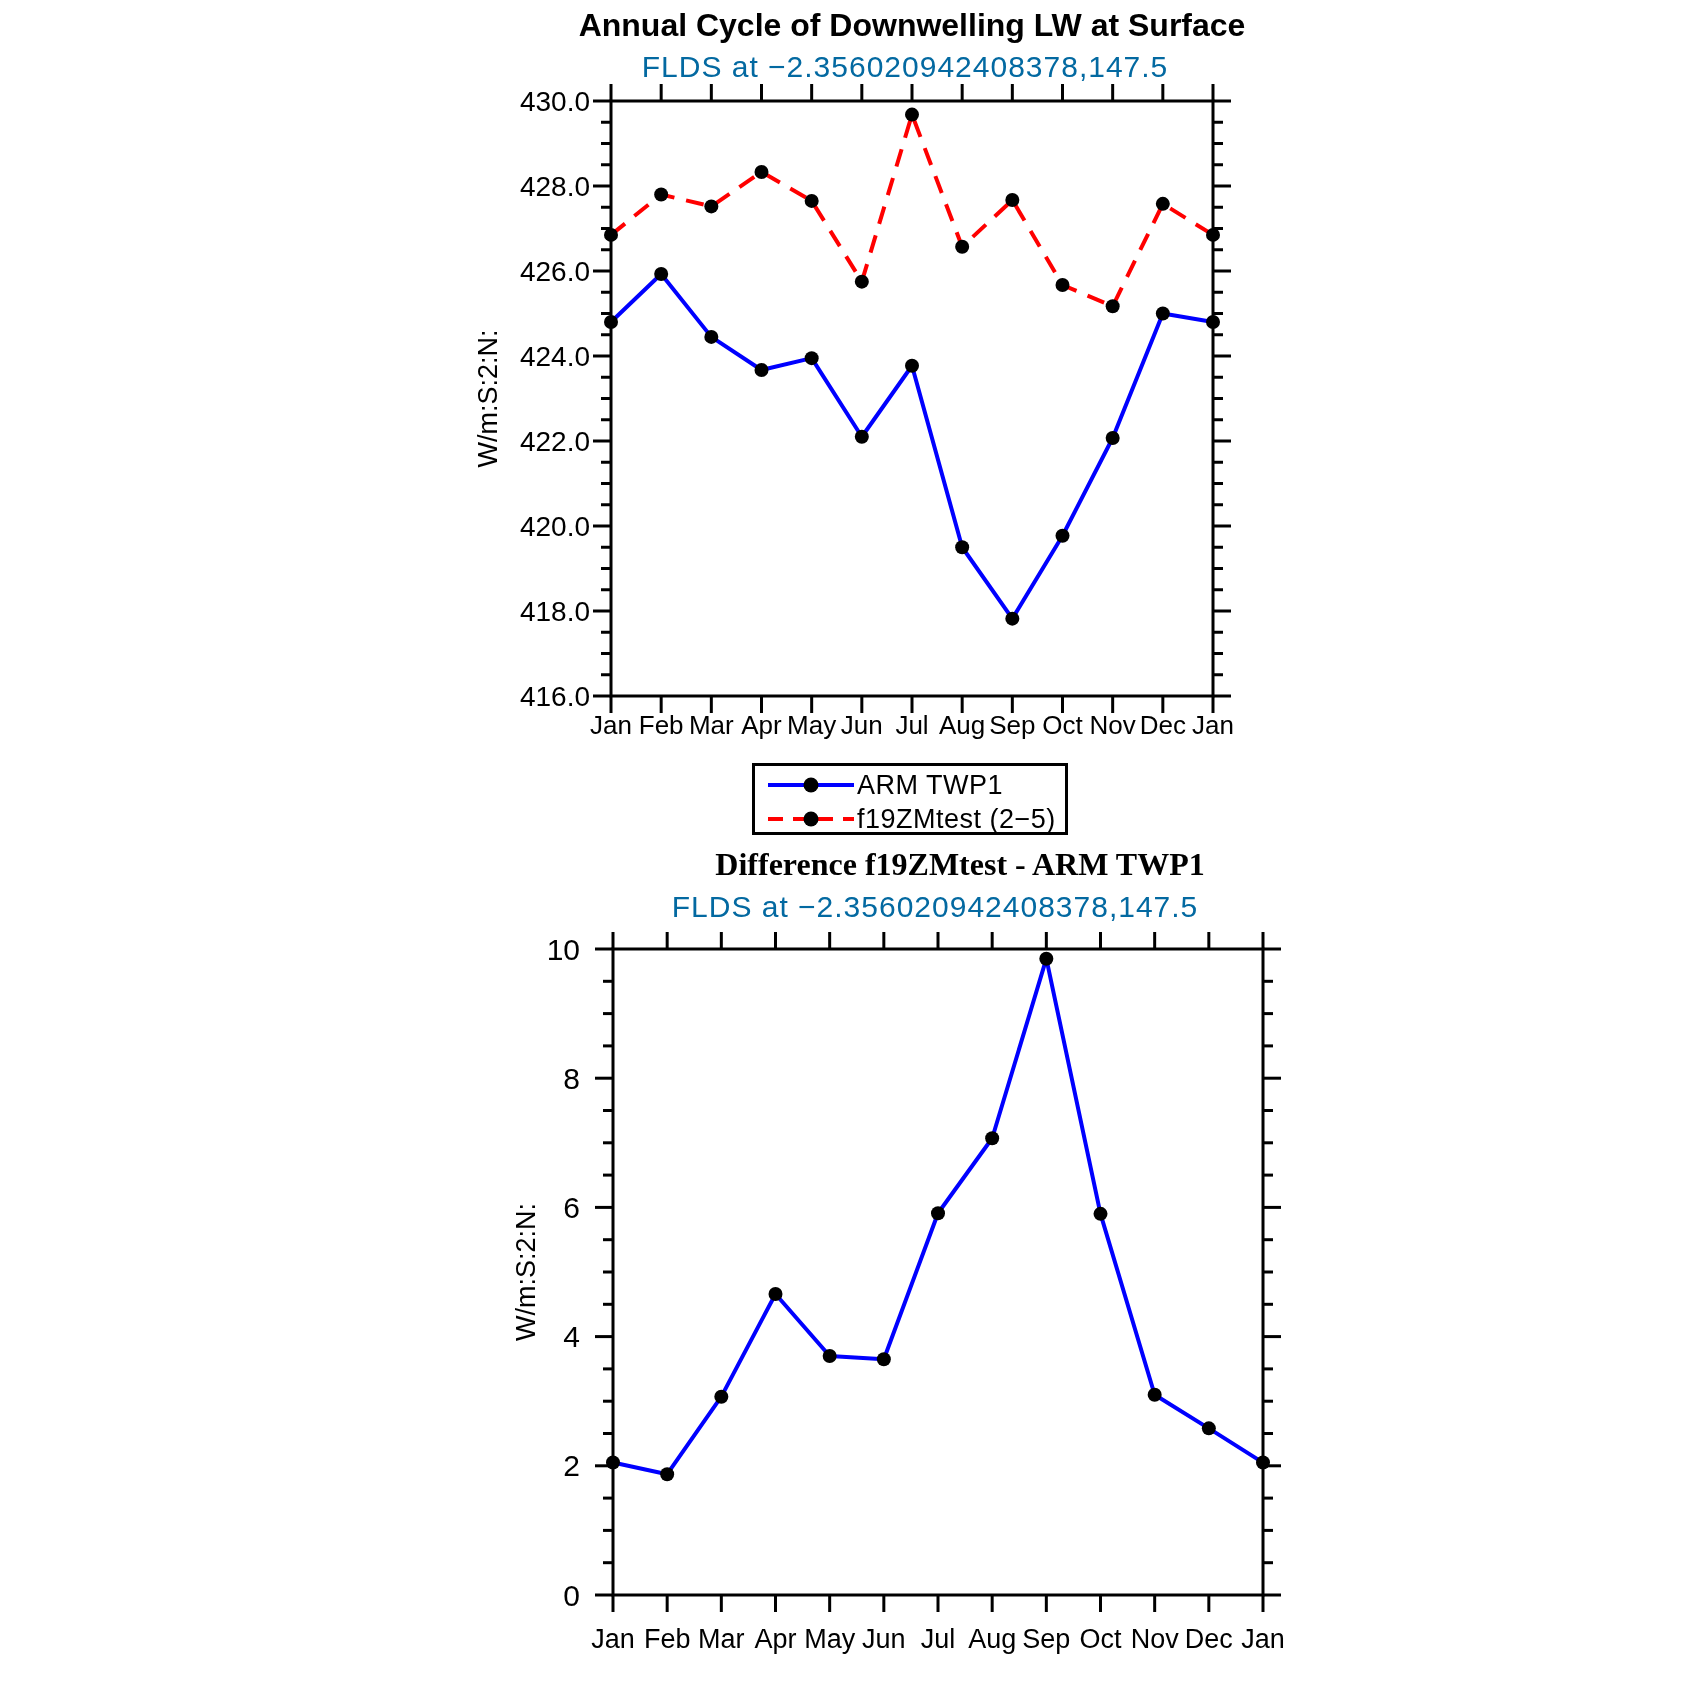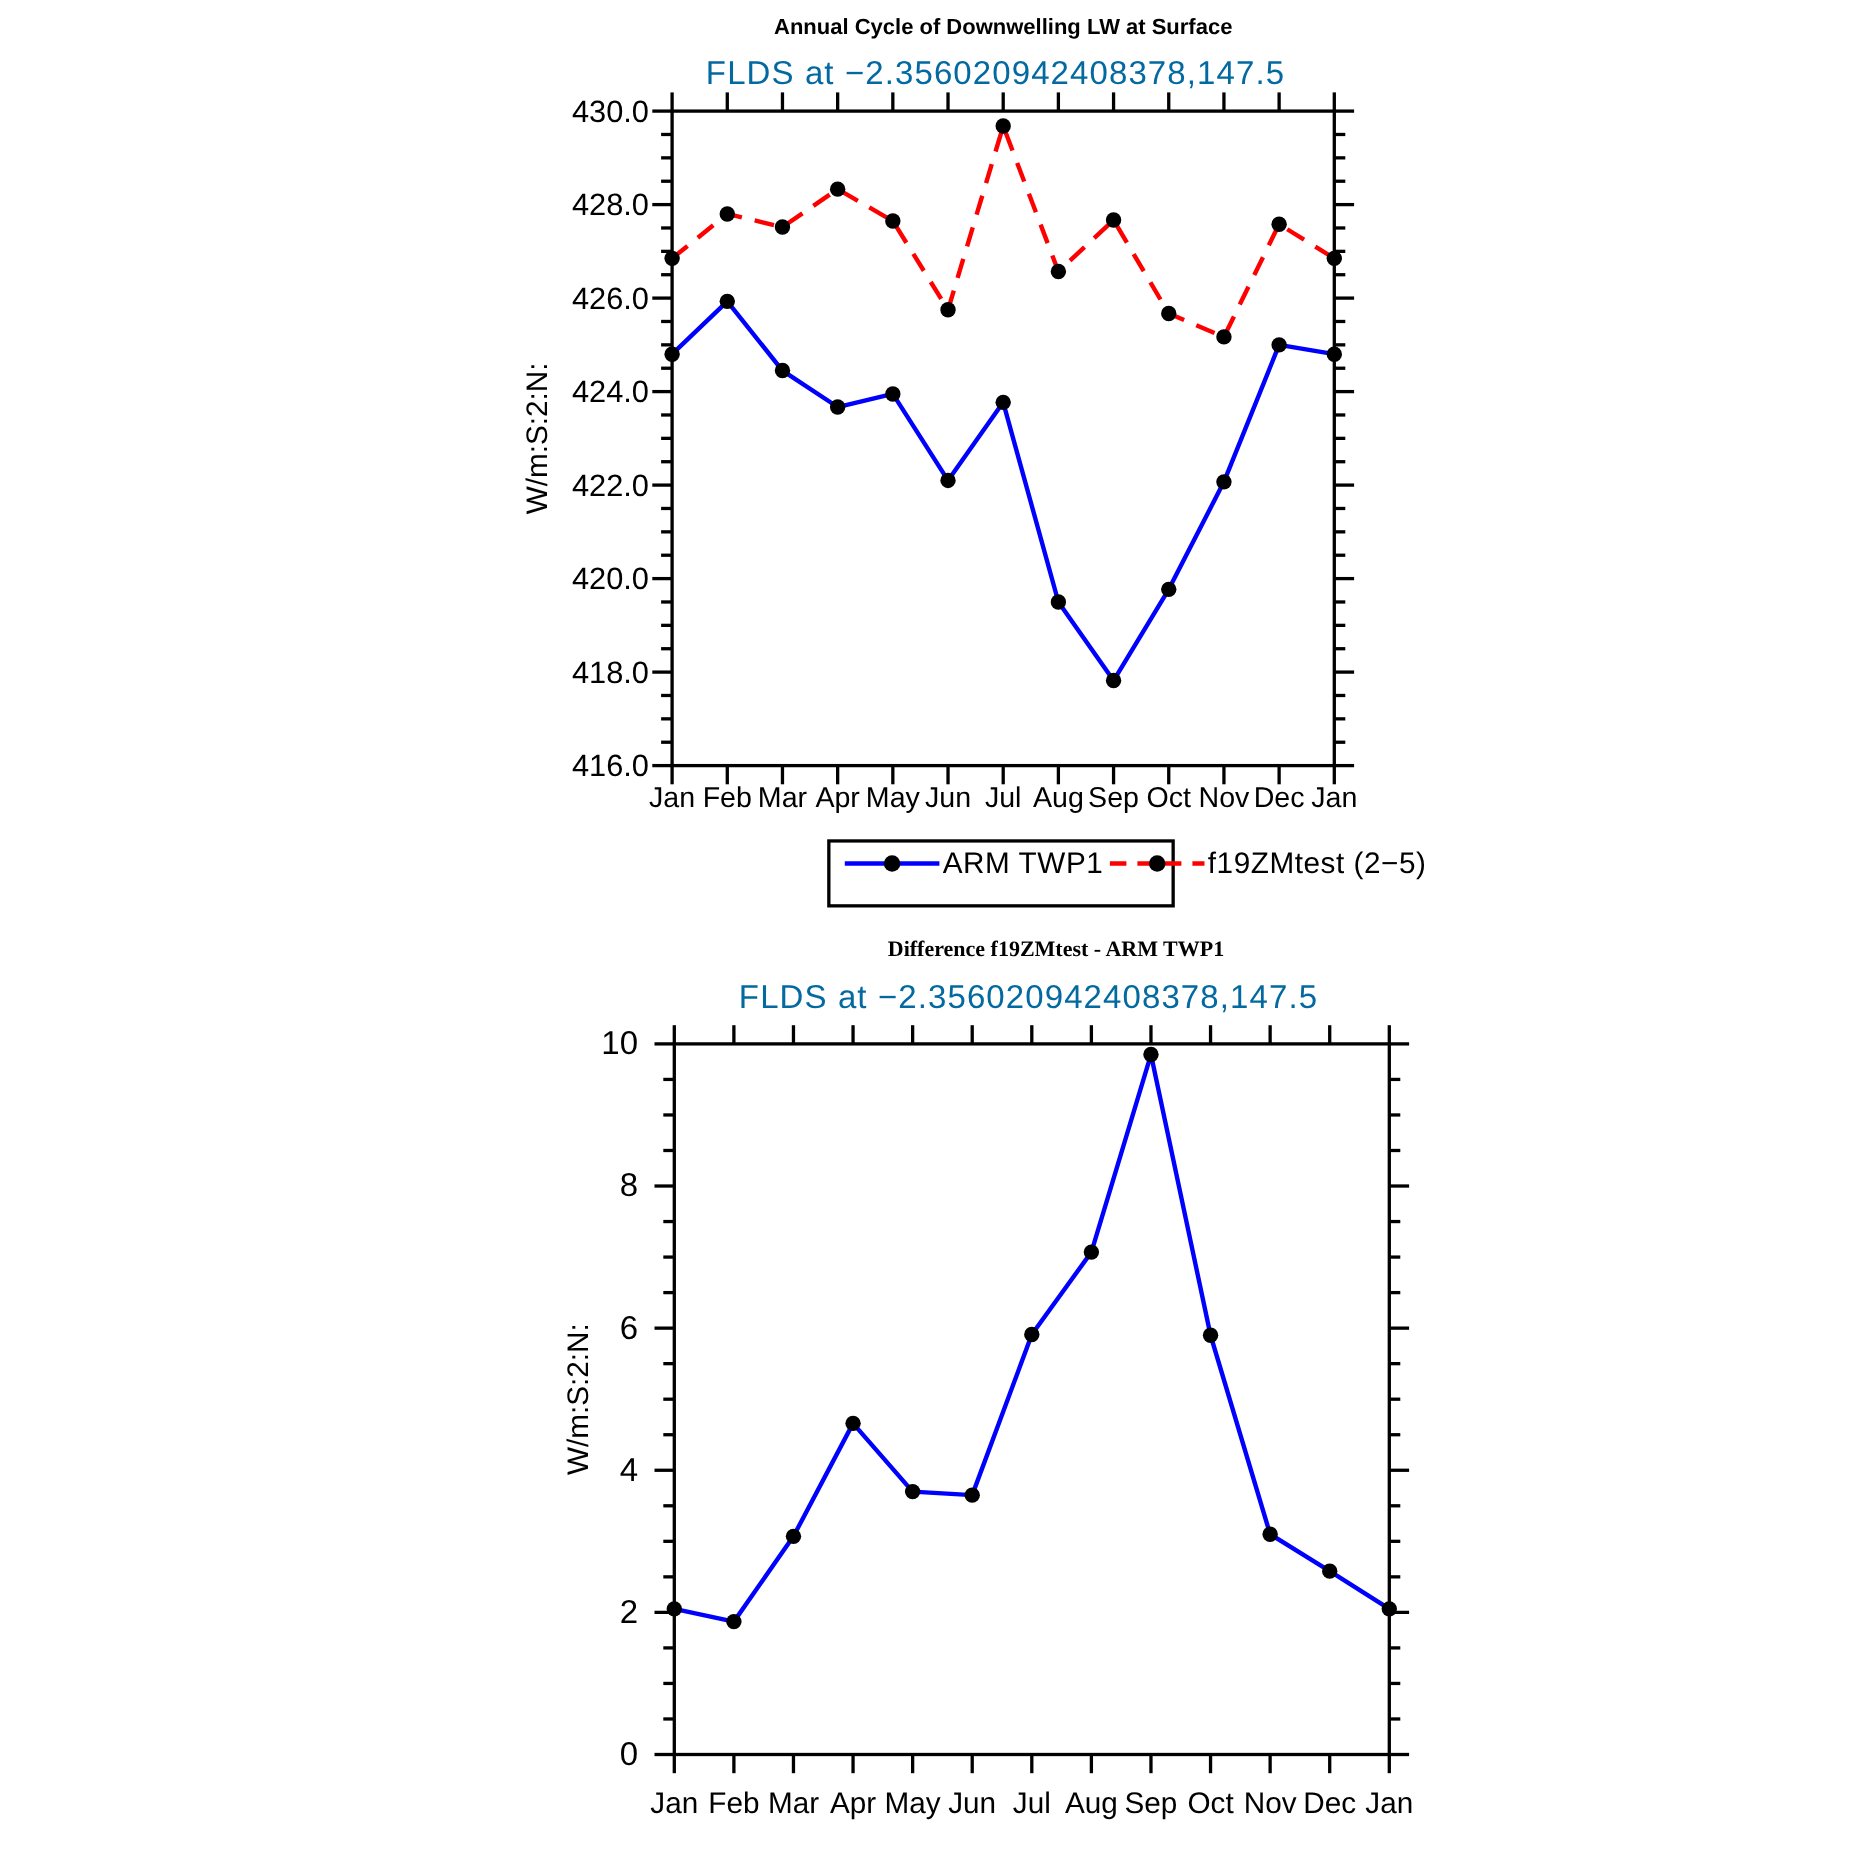--- a/index.html
+++ b/index.html
@@ -14,21 +14,21 @@
     background: #ffffff;
     overflow: hidden;
     font-family: "Liberation Sans", "DejaVu Sans", sans-serif;
     color: #000000;
   }
   .chart-title {
     position: absolute;
     transform: translate(-50%, -50%);
     white-space: nowrap;
     font-weight: bold;
-    font-size: 20px;
+    font-size: 32px;
     color: #000000;
   }
   .chart-subtitle {
     position: absolute;
     transform: translate(-50%, -50%);
     white-space: nowrap;
     font-weight: normal;
     font-size: 30px;
     letter-spacing: 1px;
     color: #0369a1;
@@ -36,26 +36,26 @@
   #plots {
     position: absolute;
     left: 0;
     top: 0;
   }
   .legend-box {
     position: absolute;
     left: 752px;
     top: 763px;
     width: 316px;
-    height: 62px;
+    height: 72px;
     border: 3px solid #000000;
     background: #ffffff;
     box-sizing: border-box;
     display: flex;
-    flex-direction: row;
+    flex-direction: column;
     justify-content: space-around;
     padding: 2px 0 2px 7px;
   }
   .legend-row {
     display: flex;
     align-items: center;
     height: 34px;
   }
   .legend-label {
     font-size: 27px;

